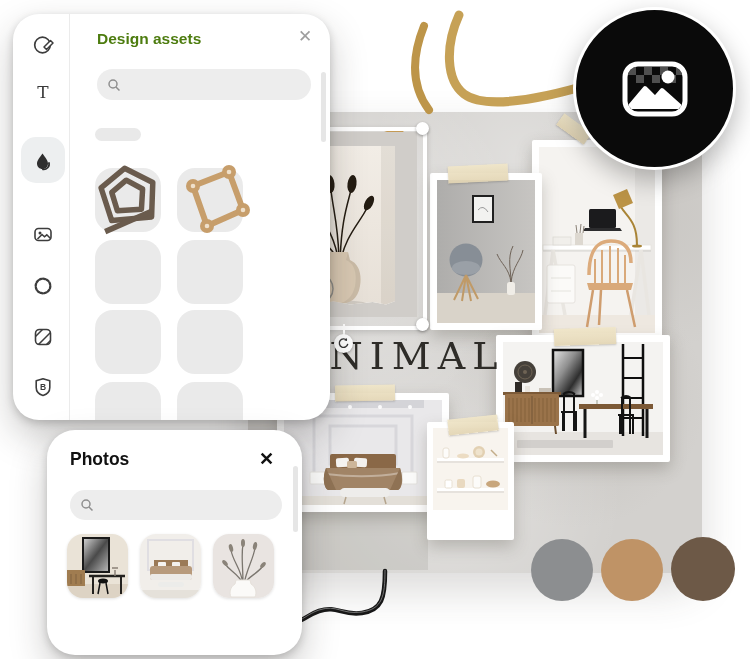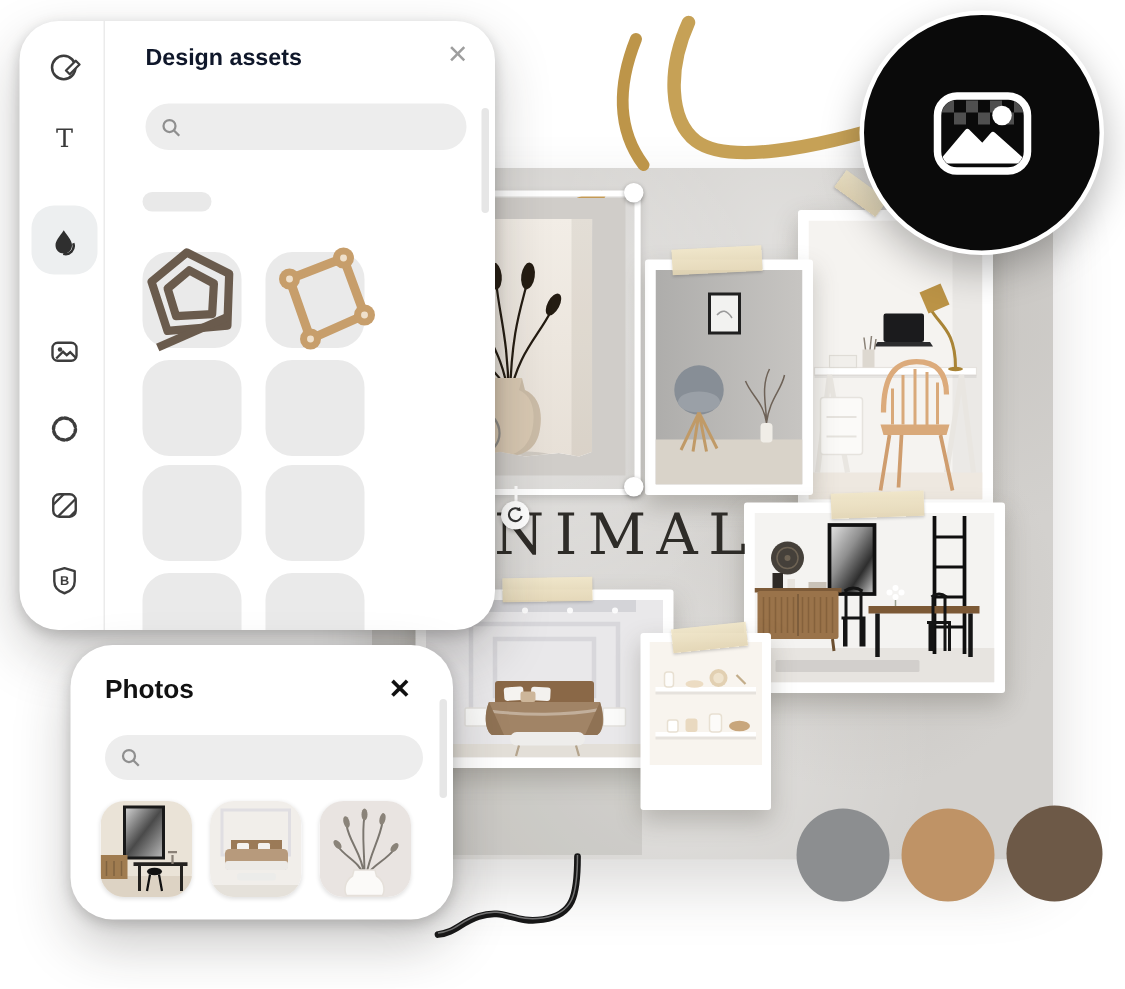--- a/index.html
+++ b/index.html
@@ -30,25 +30,25 @@
   .rot-handle{position:absolute;width:19px;height:19px;border-radius:50%;background:#fff;
           box-shadow:0 1px 3px rgba(0,0,0,.3);z-index:13;display:flex;align-items:center;justify-content:center;}
   .sel-stem{position:absolute;width:2px;background:#fff;z-index:12;}
 
   .headline{position:absolute;font-family:"DejaVu Serif",serif;font-size:38px;letter-spacing:7px;
             color:#2e2c28;text-align:center;z-index:8;}
 
   
   .panel{position:absolute;background:#fff;box-shadow:0 16px 36px rgba(40,36,30,.25),0 3px 9px rgba(0,0,0,.18);}
   .assets-panel{left:13px;top:14px;width:317px;height:406px;border-radius:26px;overflow:hidden;z-index:20;}
-  .photos-panel{left:47px;top:430px;width:255px;height:183px;border-radius:28px;overflow:hidden;z-index:21;}
+  .photos-panel{left:47px;top:430px;width:255px;height:225px;border-radius:28px;overflow:hidden;z-index:21;}
   .rail{position:absolute;left:0;top:0;bottom:0;width:56px;border-right:1px solid #ebebeb;}
   .rail-item{position:absolute;left:19px;width:22px;height:22px;cursor:pointer;}
   .rail-pill{position:absolute;left:8px;width:44px;height:46px;border-radius:15px;background:#edeff0;}
-  .panel-title{position:absolute;font-weight:bold;color:#0f172a;}
+  .panel-title{position:absolute;font-weight:bold;color:#4d7c0f;}
   .close-x{position:absolute;cursor:pointer;line-height:1;}
   .search-pill{position:absolute;background:#ededed;border-radius:16px;display:flex;align-items:center;
                padding:0 10px;box-sizing:border-box;}
   .search-pill input{border:none;outline:none;background:transparent;flex:1;min-width:0;
                font-family:"Liberation Sans",sans-serif;font-size:12px;color:#555;}
   .tile{position:absolute;width:66px;height:64px;border-radius:18px;background:#eaeaea;}
   .cat-pill{position:absolute;width:46px;height:13px;border-radius:7px;background:#e9e9e9;}
   .scrollbar{position:absolute;width:5px;border-radius:3px;background:#e6e6e6;}
   .thumb{position:absolute;width:61px;height:64px;border-radius:16px;overflow:hidden;
          box-shadow:0 1px 3px rgba(0,0,0,.12);}

